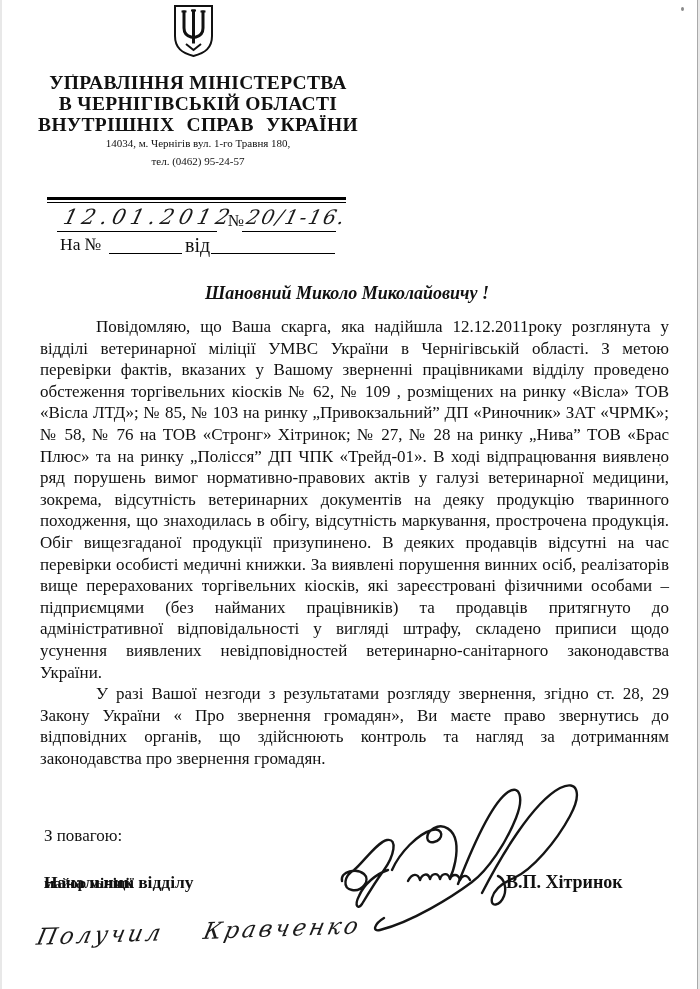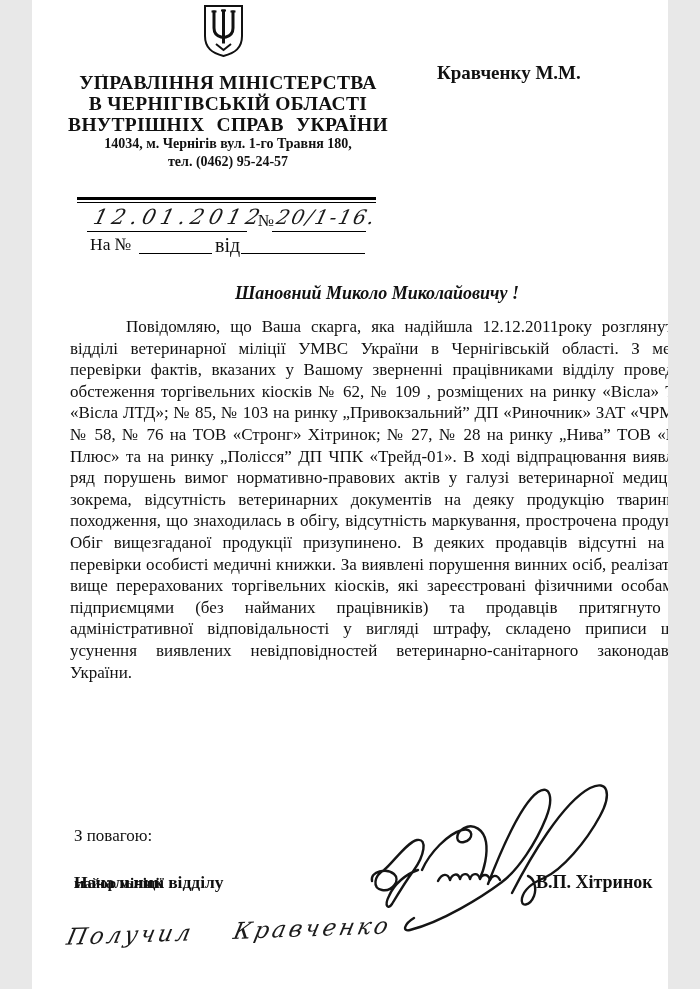--- a/index.html
+++ b/index.html
@@ -1,27 +1,27 @@
 <!DOCTYPE html>
 <html><head>
 <meta charset="utf-8">
 <style>
   html,body { margin:0; padding:0; background:#e8e8e8; }
   .page {
-    position:relative; width:636px; height:989px; margin:0 auto;
+    position:relative; width:696px; height:989px; margin:0 auto;
     background:#ffffff; overflow:hidden;
     font-family:"Liberation Serif", serif; color:#111;
   }
   
   .emblem { position:absolute; left:170px; top:4px; width:43px; height:54px; }
   .letterhead { position:absolute; left:35px; top:72px; width:322px; text-align:center; }
   .lh-big  { font-size:19.5px; line-height:21px; font-weight:bold; letter-spacing:0.3px; white-space:nowrap; }
   .lh-sp   { word-spacing:7px; }
   .lh-dept { font-size:16.5px; line-height:19px; font-weight:bold; white-space:nowrap; }
-  .lh-addr { font-size:14px;  line-height:17.5px; font-weight:bold; white-space:nowrap; }
+  .lh-addr { font-size:11px;  line-height:17.5px; font-weight:normal; white-space:nowrap; }
   .addressee { position:absolute; left:405px; top:62px; font-size:19px; font-weight:bold; }
   .divider {
     position:absolute; left:45px; top:197px; width:299px; height:2px;
     border-top:3.5px solid #000; border-bottom:1.5px solid #000;
   }
   
   .hw {
     display:inline-block; font-family:"DejaVu Serif", serif; font-style:italic;
     transform:skewX(-14deg); color:#1a1a1a;
   }
@@ -86,39 +86,39 @@
   </svg>
 
   <div class="letterhead">
     <div class="lh-big">УПРАВЛІННЯ МІНІСТЕРСТВА</div>
     <div class="lh-big">В ЧЕРНІГІВСЬКІЙ ОБЛАСТІ</div>
     <div class="lh-big lh-sp">ВНУТРІШНІХ СПРАВ УКРАЇНИ</div>
     <div class="lh-addr">14034,  м. Чернігів вул. 1-го Травня 180,</div>
     <div class="lh-addr">тел. (0462) 95-24-57</div>
   </div>
 
-  <div class="addressee">Кравченку М.М.</div>
 
   <div class="divider"></div>
 
   <span class="hw hw-date">12.01.2012</span>
   <div class="blank bl-date"></div>
   <span class="no-label">№</span>
   <span class="hw hw-number">20/1-16.</span>
   <div class="blank bl-number"></div>
 
   <span class="reply-label">На №</span>
   <div class="blank bl-reply-no"></div>
   <span class="from-label">від</span>
   <div class="blank bl-reply-from"></div>
 
   <div class="salutation">Шановний Миколо Миколайовичу !</div>
 
   <div class="body-text">
     <p>Повідомляю, що Ваша скарга, яка надійшла 12.12.2011року розглянута у відділі ветеринарної міліції УМВС України в Чернігівській області. З метою перевірки фактів, вказаних у Вашому зверненні працівниками відділу проведено обстеження торгівельних кіосків № 62, № 109 , розміщених на ринку «Вісла» ТОВ «Вісла ЛТД»; № 85, № 103 на ринку „Привокзальний” ДП «Риночник» ЗАТ «ЧРМК»; № 58, № 76 на ТОВ «Стронг» Хітринок; № 27, № 28 на ринку „Нива” ТОВ «Брас Плюс» та на ринку „Полісся” ДП ЧПК «Трейд-01». В ході відпрацювання виявлено ряд порушень вимог нормативно-правових актів у галузі ветеринарної медицини, зокрема, відсутність ветеринарних документів на деяку продукцію тваринного походження, що знаходилась в обігу, відсутність маркування, прострочена продукція. Обіг вищезгаданої продукції призупинено. В деяких продавців відсутні на час перевірки особисті медичні книжки. За виявлені порушення винних осіб, реалізаторів вище перерахованих торгівельних кіосків, які зареєстровані фізичними особами –підприємцями (без найманих працівників) та продавців притягнуто до адміністративної відповідальності у вигляді штрафу, складено приписи щодо усунення виявлених невідповідностей ветеринарно-санітарного законодавства України.</p>
+    <p>У разі Вашої незгоди з результатами розгляду звернення, згідно ст. 28, 29 Закону України « Про звернення громадян», Ви маєте право звернутись до відповідних органів, що здійснюють контроль та нагляд за дотриманням законодавства про звернення громадян.</p>
   </div>
 
   <div class="closing">З повагою:</div>
   <div class="sig-title1">Начальник відділу</div>
   <div class="sig-title2">майор міліції</div>
 
   <svg class="signature-svg" viewBox="0 0 260 165" xmlns="http://www.w3.org/2000/svg">
     <g fill="none" stroke="#151515" stroke-width="2.4" stroke-linecap="round" stroke-linejoin="round">
       <path d="M10,103 C8,93 25,90 32,96 C39,102 30,114 20,112 C10,110 12,98 22,92 C30,86 45,64 55,62 C66,60 62,78 52,92 C44,103 36,116 30,126 C26,132 22,128 27,118 C32,106 44,96 56,92"></path>
       <path d="M60,92 C68,74 86,56 100,52 C112,49 112,62 102,64 C94,66 92,56 102,50 C112,45 122,52 124,64 C126,76 122,92 118,100"></path>

